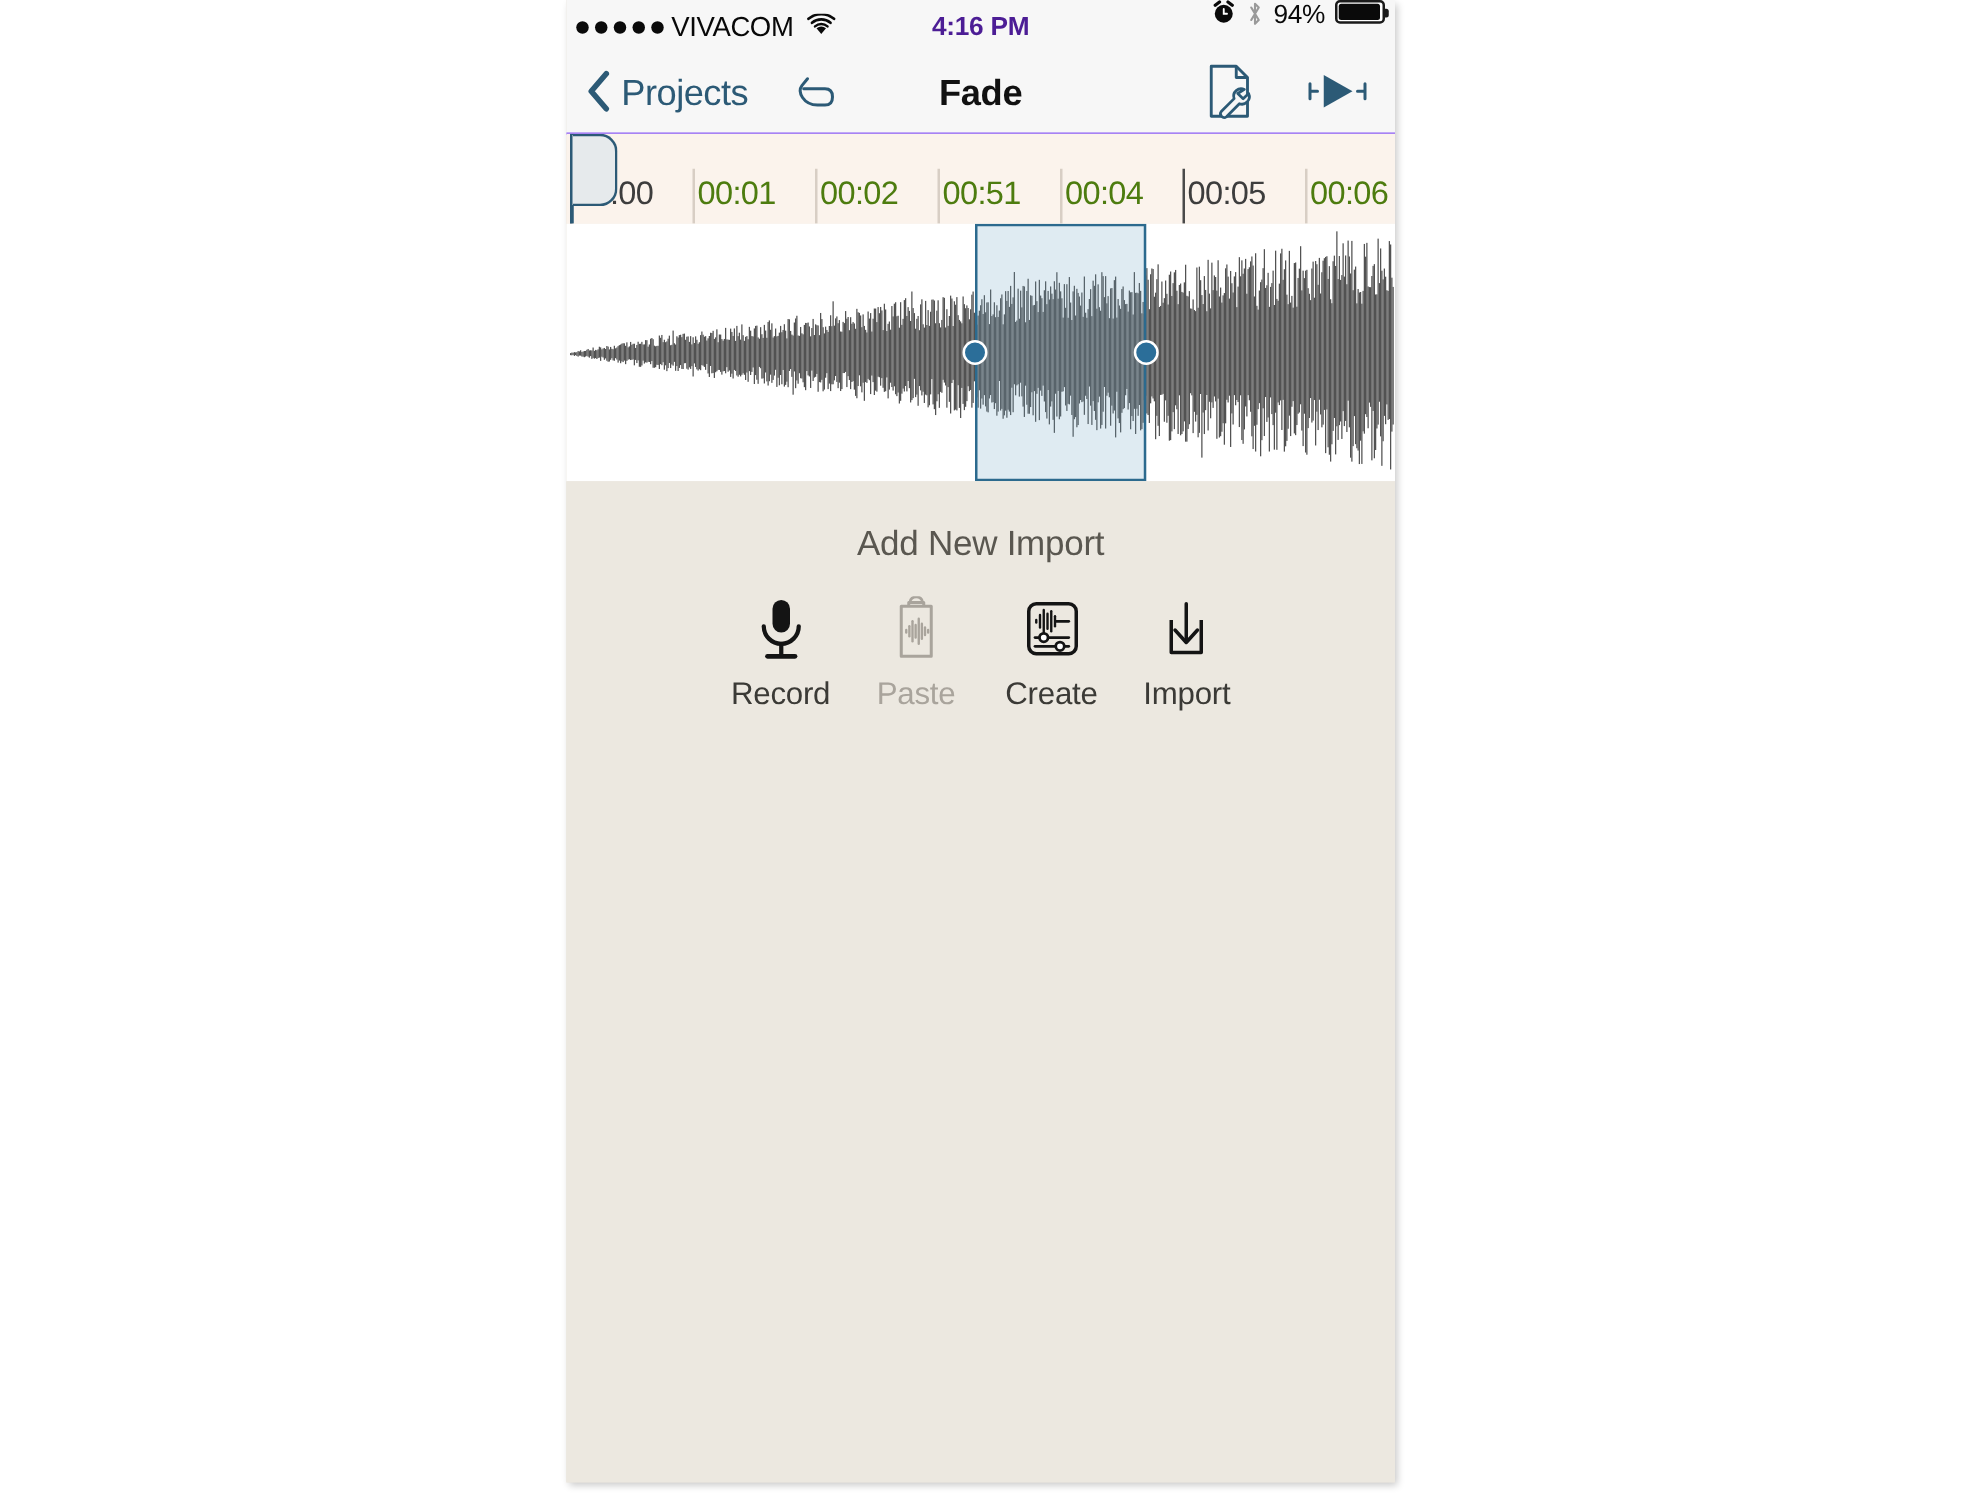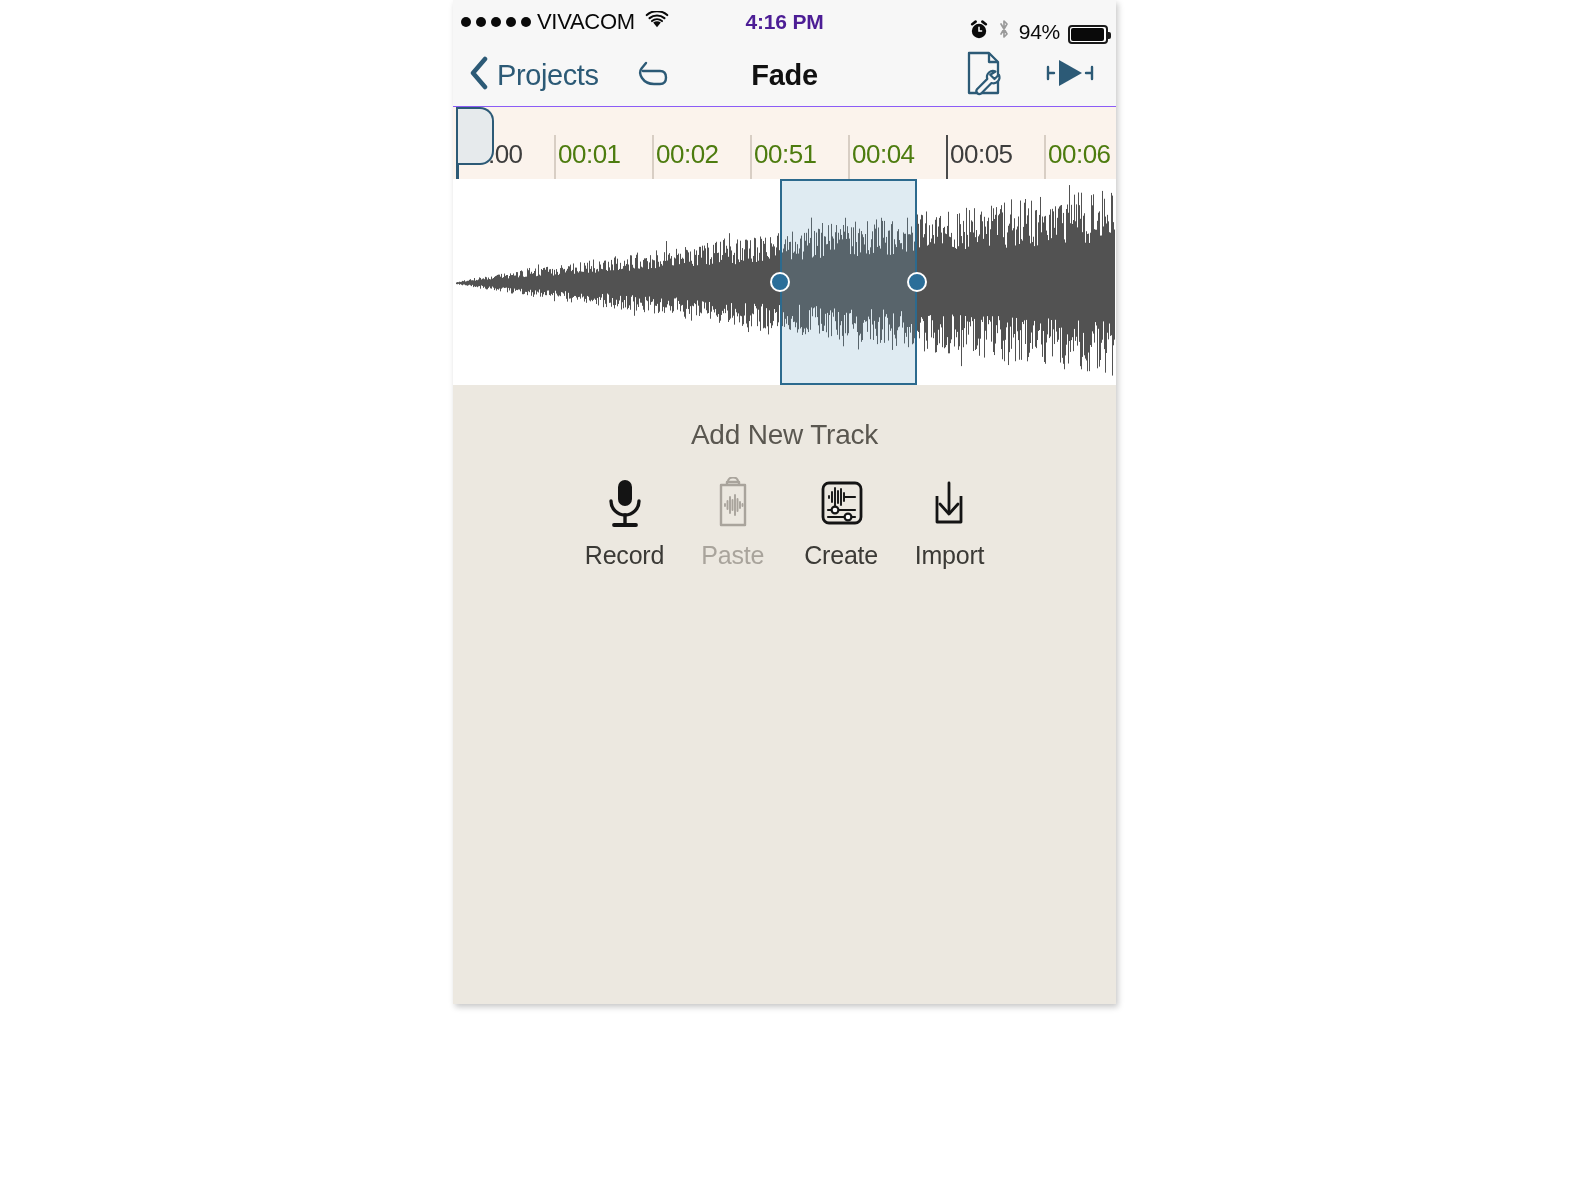--- a/index.html
+++ b/index.html
@@ -10,21 +10,21 @@
     background: #ffffff;
     font-family: "Liberation Sans", sans-serif;
     overflow: hidden;
   }
 
   #phone {
     position: absolute;
     left: 453px;
     top: 0px;
     width: 663px;
-    height: 1004px;
+    height: 1186px;
     background: #ece8e0;
     overflow: hidden;
     box-shadow: 2px 3px 6px rgba(0,0,0,0.22);
   }
 
   
   #status-bar {
     position: absolute;
     left: 0; top: 0;
     width: 663px; height: 44px;
@@ -54,21 +54,21 @@
     display: flex; align-items: center; justify-content: center;
   }
   .sb-time {
     font-size: 21px; font-weight: bold; color: #4c1d95;
     letter-spacing: -0.2px;
   }
 
   .sb-right {
     position: absolute;
     right: 8px; top: 0; height: 44px;
-    display: flex; align-items: flex-end; gap: 8px;
+    display: flex; align-items: flex-start; gap: 8px;
   }
   .batt-pct { font-size: 21px; color: #0a0a0a; letter-spacing: -0.3px; }
   .battery {
     position: relative;
     width: 40px; height: 19px;
     border: 2px solid #1a1a1a;
     border-radius: 4px;
     box-sizing: border-box;
     background: #fff;
   }
@@ -1016,21 +1016,21 @@
         <rect x="659" y="16.584232171853813" width="1" height="179.9884814018431" fill="#525252"></rect>
         <rect x="660" y="43.14289215372006" width="1" height="123.1487670652169" fill="#525252"></rect>
         <rect x="661" y="50.52167262563303" width="1" height="110.10634170888224" fill="#525252"></rect>
       </svg>
     <div id="selection" style="left: 327px; width: 137px;"></div>
     <div class="sel-handle" id="handle-left" style="left: 317px;"></div>
     <div class="sel-handle" id="handle-right" style="left: 454px;"></div>
   </div>
 
   <div id="add-track-panel">
-    <div id="add-track-title">Add New Track</div>
+    <div id="add-track-title">Add New Import</div>
 
     <div id="track-actions">
 
       <div class="action">
         <span class="glyph">
           <svg width="48" height="54" viewBox="0 0 48 54">
             <rect x="17" y="3" width="14" height="26" rx="7" fill="#141414"></rect>
             <path d="M10 24 a14 14 0 0 0 28 0" stroke="#141414" stroke-width="3.4" fill="none" stroke-linecap="round"></path>
             <path d="M24 38 L24 46" stroke="#141414" stroke-width="3.4" stroke-linecap="round"></path>
             <path d="M13 48 L35 48" stroke="#141414" stroke-width="3.8" stroke-linecap="round"></path>

